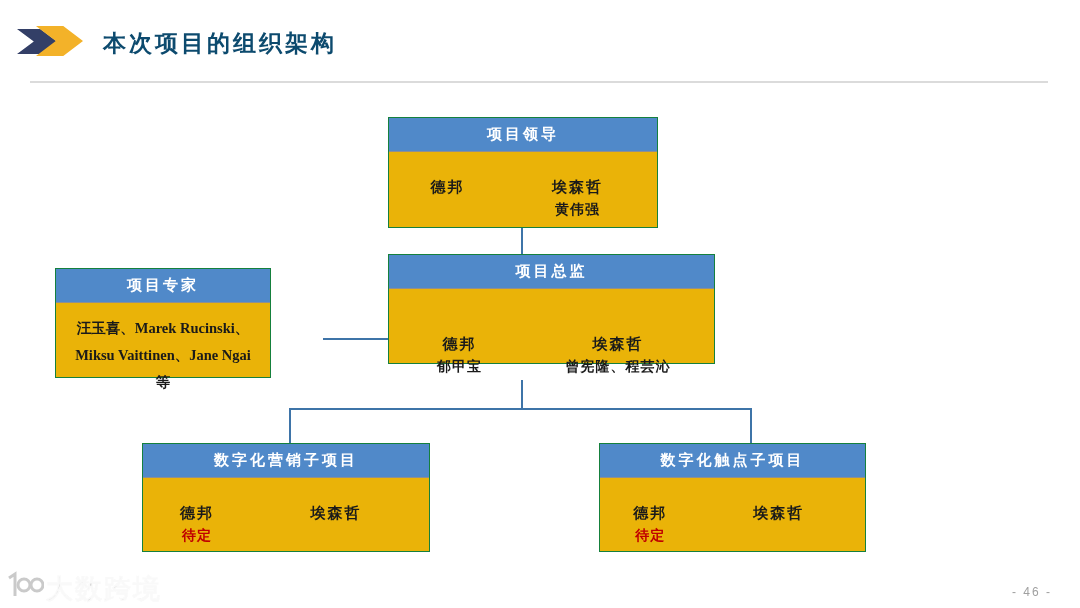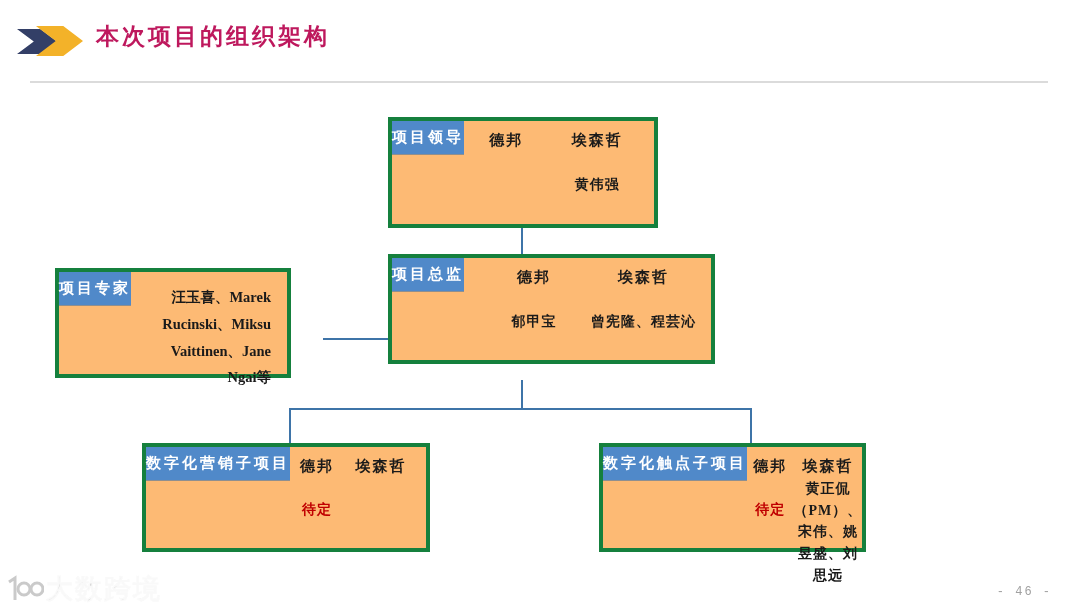--- a/index.html
+++ b/index.html
@@ -7,86 +7,86 @@
     position:relative; width:1080px; height:608px; background:#ffffff;
     overflow:hidden; font-family:"Liberation Serif","DejaVu Serif",serif; color:#1a1a1a;
   }
   
   .chev{position:absolute; display:block;}
   .chev-navy{left:17px; top:29px; width:40px; height:25px; background:#333F67;
     clip-path:polygon(0 0,58% 0,100% 50%,58% 100%,0 100%,42% 50%); z-index:1;}
   .chev-gold{left:36px; top:26px; width:47px; height:30px; background:#F3B229;
     clip-path:polygon(0 0,58% 0,100% 50%,58% 100%,0 100%,42% 50%); z-index:2;}
   .page-title{
-    position:absolute; left:88px; top:13px; margin:8px;
-    font-size:23px; font-weight:bold; letter-spacing:3px; color:#be185d;
+    position:absolute; left:88px; top:13px; margin:15px;
+    font-size:23px; font-weight:bold; letter-spacing:3px; color:#0c4a6e;
   }
   .title-rule{position:absolute; left:30px; top:81px; width:1018px; height:2px; background:#DBDBDB;}
   
   .node{
-    position:absolute; background:#fdba74; border:4px solid #15803d;
-    box-sizing:border-box; z-index:3; display:flex; flex-direction:row;
+    position:absolute; background:#eab308; border:1px solid #15803d;
+    box-sizing:border-box; z-index:3; display:flex; flex-direction:column;
   }
   .node-header{
     height:33px; line-height:33px; background:#5089C9; color:#ffffff;
     font-size:15px; font-weight:bold; text-align:center; letter-spacing:3px;
     border-bottom:1px solid #8F8F8F; flex:0 0 auto;
   }
-  .node-body{flex:1 1 auto; display:flex; padding:6px 4px 4px 4px; box-sizing:border-box;}
+  .node-body{flex:1 1 auto; display:flex; padding:22px 4px 4px 4px; box-sizing:border-box;}
   .node-body.single{display:block; padding:10px 16px;}
-  .experts-text{font-size:14.5px; font-weight:bold; line-height:1.85; text-align:right; margin:2px 0 0 0;}
+  .experts-text{font-size:14.5px; font-weight:bold; line-height:1.85; text-align:center; margin:2px 0 0 0;}
   .col{display:flex; flex-direction:column; box-sizing:border-box;}
   .col-l{flex:0 0 42%;}
   .col-r{flex:0 0 58%;}
   .sub .col-l{flex:0 0 36%;}
   .sub .col-r{flex:0 0 64%;}
   .company{
     flex:0 0 auto; font-size:15px; font-weight:bold; text-align:center;
     letter-spacing:2px; padding-top:4px;
   }
   .members{
     flex:1 1 auto; display:flex; align-items:center; justify-content:center;
     font-size:14px; font-weight:bold; text-align:center; line-height:1.55;
     letter-spacing:1px; padding:2px 4px;
   }
   .members.pending{color:#C00000;}
   #node-leader{left:388px; top:117px; width:270px; height:111px;}
-  #node-experts{left:55px;  top:268px; width:236px; height:110px;}
+  #node-experts{left:55px;  top:268px; width:216px; height:110px;}
   #node-director{left:388px; top:254px; width:327px; height:110px;gap:20px;}
   #node-sub-marketing{left:142px; top:443px; width:288px; height:109px;}
   #node-sub-touchpoint{left:599px; top:443px; width:267px; height:109px;}
   
   .conn{position:absolute; background:#3E74A8; z-index:1;}
   #conn-v1{left:521px; top:228px; width:2px; height:42px;}
   #conn-h1{left:323px; top:338px; width:65px; height:2px;}
   #conn-v2{left:521px; top:380px; width:2px; height:30px;}
   #conn-h2{left:289px; top:408px; width:463px; height:2px;}
   #conn-v3{left:289px; top:408px; width:2px; height:35px;}
   #conn-v4{left:750px; top:408px; width:2px; height:35px;}
   
   .copyright{
     position:absolute; left:14px; bottom:9px; z-index:4;
     font-family:"DejaVu Sans Mono","Liberation Mono",monospace;
     font-size:11px; letter-spacing:1px; color:#C9C9C9;
   }
   .watermark{
     position:absolute; left:4px; bottom:1px; z-index:5;
-    display:flex; align-items:flex-end; gap:2px;
+    display:flex; align-items:flex-start; gap:2px;
   }
   .wm-text{
     font-family:"DejaVu Sans","Liberation Sans",sans-serif;
     font-size:27px; font-weight:bold; letter-spacing:2px;
     color:rgba(178,178,178,0.82);
     -webkit-text-stroke:1px rgba(255,255,255,0.9);
     text-shadow:0 0 2px rgba(255,255,255,0.8);
   }
   .wm-logo{opacity:0.8; display:inline-block;}
   .page-number{
     position:absolute; right:28px; bottom:9px; z-index:4;
-    font-family:Liberation Mono, monospace;
+    font-family:Liberation Sans, sans-serif;
     font-size:12px; letter-spacing:2px; color:#A0A0A0;
   }
 </style>
 </head>
 <body>
 
 <div class="slide">
 
   <span class="chev chev-navy"></span>
   <span class="chev chev-gold"></span>
@@ -149,21 +149,20 @@
 
   <div class="node sub" id="node-sub-touchpoint">
     <div class="node-header">数字化触点子项目</div>
     <div class="node-body">
       <div class="col col-l">
         <div class="company">德邦</div>
         <div class="members pending">待定</div>
       </div>
       <div class="col col-r">
         <div class="company">埃森哲</div>
-        <div class="members">黄正侃（PM）、宋伟、姚昱盛、刘思远</div>
       </div>
     </div>
   </div>
 
   <div class="watermark">
     <span class="wm-logo">
       <svg width="40" height="28" viewBox="0 0 40 28">
         <path d="M5 7 L11 3 L11 25" fill="none" stroke="#BDBDBD" stroke-width="3"></path>
         <circle cx="20" cy="14" r="6" fill="none" stroke="#BDBDBD" stroke-width="3"></circle>
         <circle cx="33" cy="14" r="6" fill="none" stroke="#BDBDBD" stroke-width="3"></circle>

